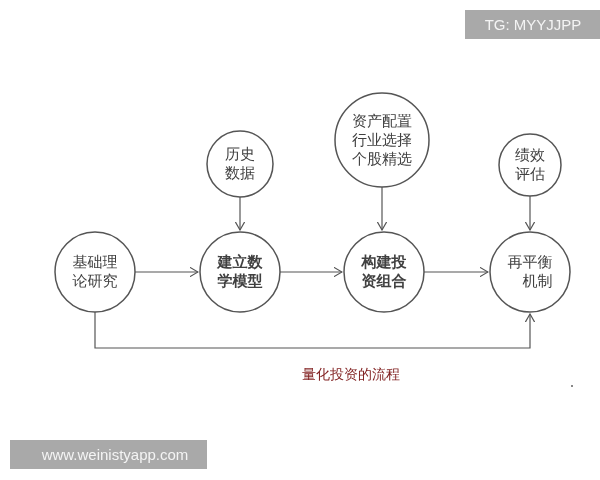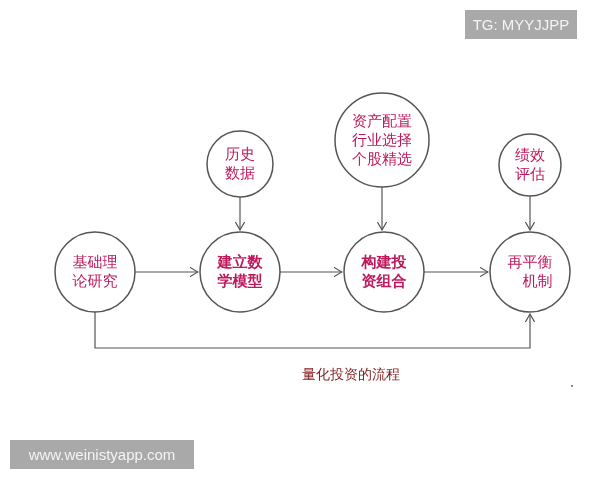--- a/index.html
+++ b/index.html
@@ -1,23 +1,23 @@
 <!DOCTYPE html>
 <html><head>
   <meta charset="utf-8">
   <style>
     html, body { margin: 0; padding: 0; }
     body { width: 600px; height: 480px; background: #ffffff; position: relative; overflow: hidden;
            font-family: "DejaVu Sans", sans-serif; }
     .watermark { position: absolute; background: #a9a9a9; color: #f4f4f4; font-family: "Liberation Sans", sans-serif; }
-    .wm-top { left: 465px; top: 10px; width: 112px; height: 29px; font-size: 15px; line-height: 29px; text-align: center; }
-    .wm-bottom { left: 10px; top: 440px; width: 184px; height: 29px; font-size: 15px; line-height: 29px; text-align: center; }
+    .wm-top { left: 465px; top: 10px; width: 136px; height: 29px; font-size: 15px; line-height: 29px; text-align: center; }
+    .wm-bottom { left: 10px; top: 440px; width: 184px; height: 29px; font-size: 15px; line-height: 29px; text-align: center; padding-left: 13px; }
     svg { position: absolute; left: 0; top: 0; }
     .node { position: absolute; display: flex; align-items: center; justify-content: center; text-align: center;
-            color: #be185d; font-size: 15px; line-height: 19px; white-space: pre-line; }
+            color: #404040; font-size: 15px; line-height: 19px; white-space: pre-line; }
     .caption { position: absolute; left: 200px; top: 366px; width: 200px; text-align: right; font-size: 14px; color: #7f1d1d; }
     .dot { position: absolute; left: 571px; top: 385px; width: 2px; height: 2px; background: #888; }
   </style>
 </head>
 <body>
 
 <div class="watermark wm-top">TG: MYYJJPP</div>
 
 <svg width="600" height="480">
   <defs>

